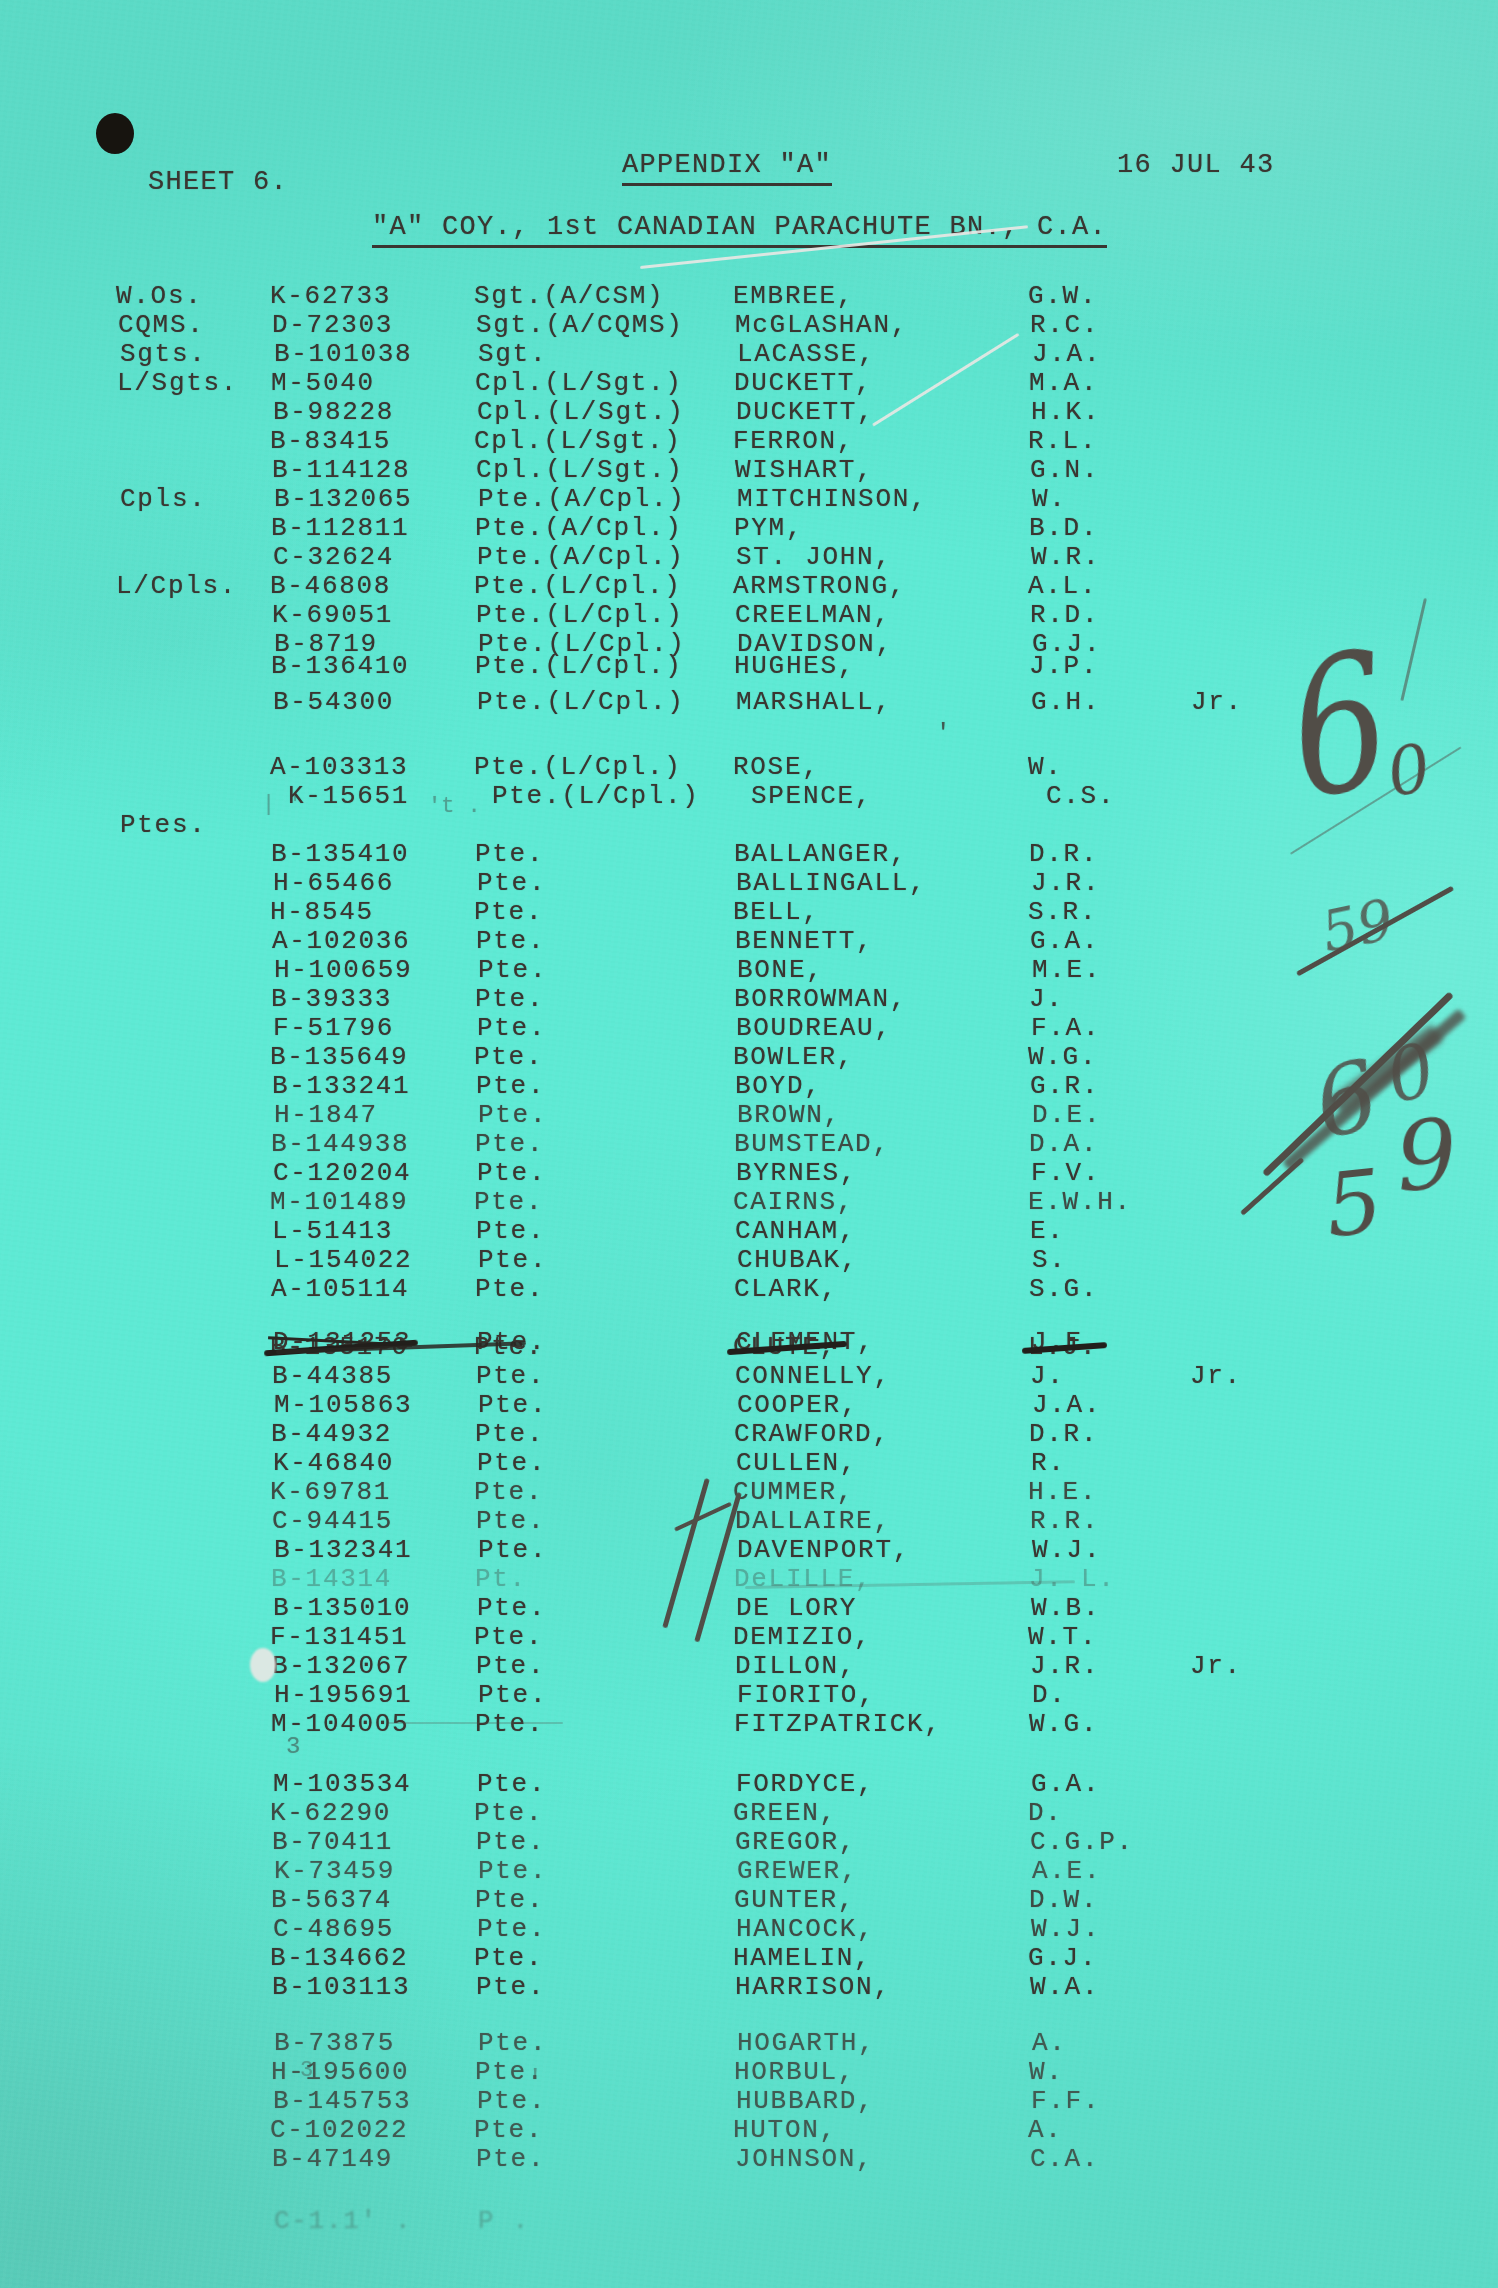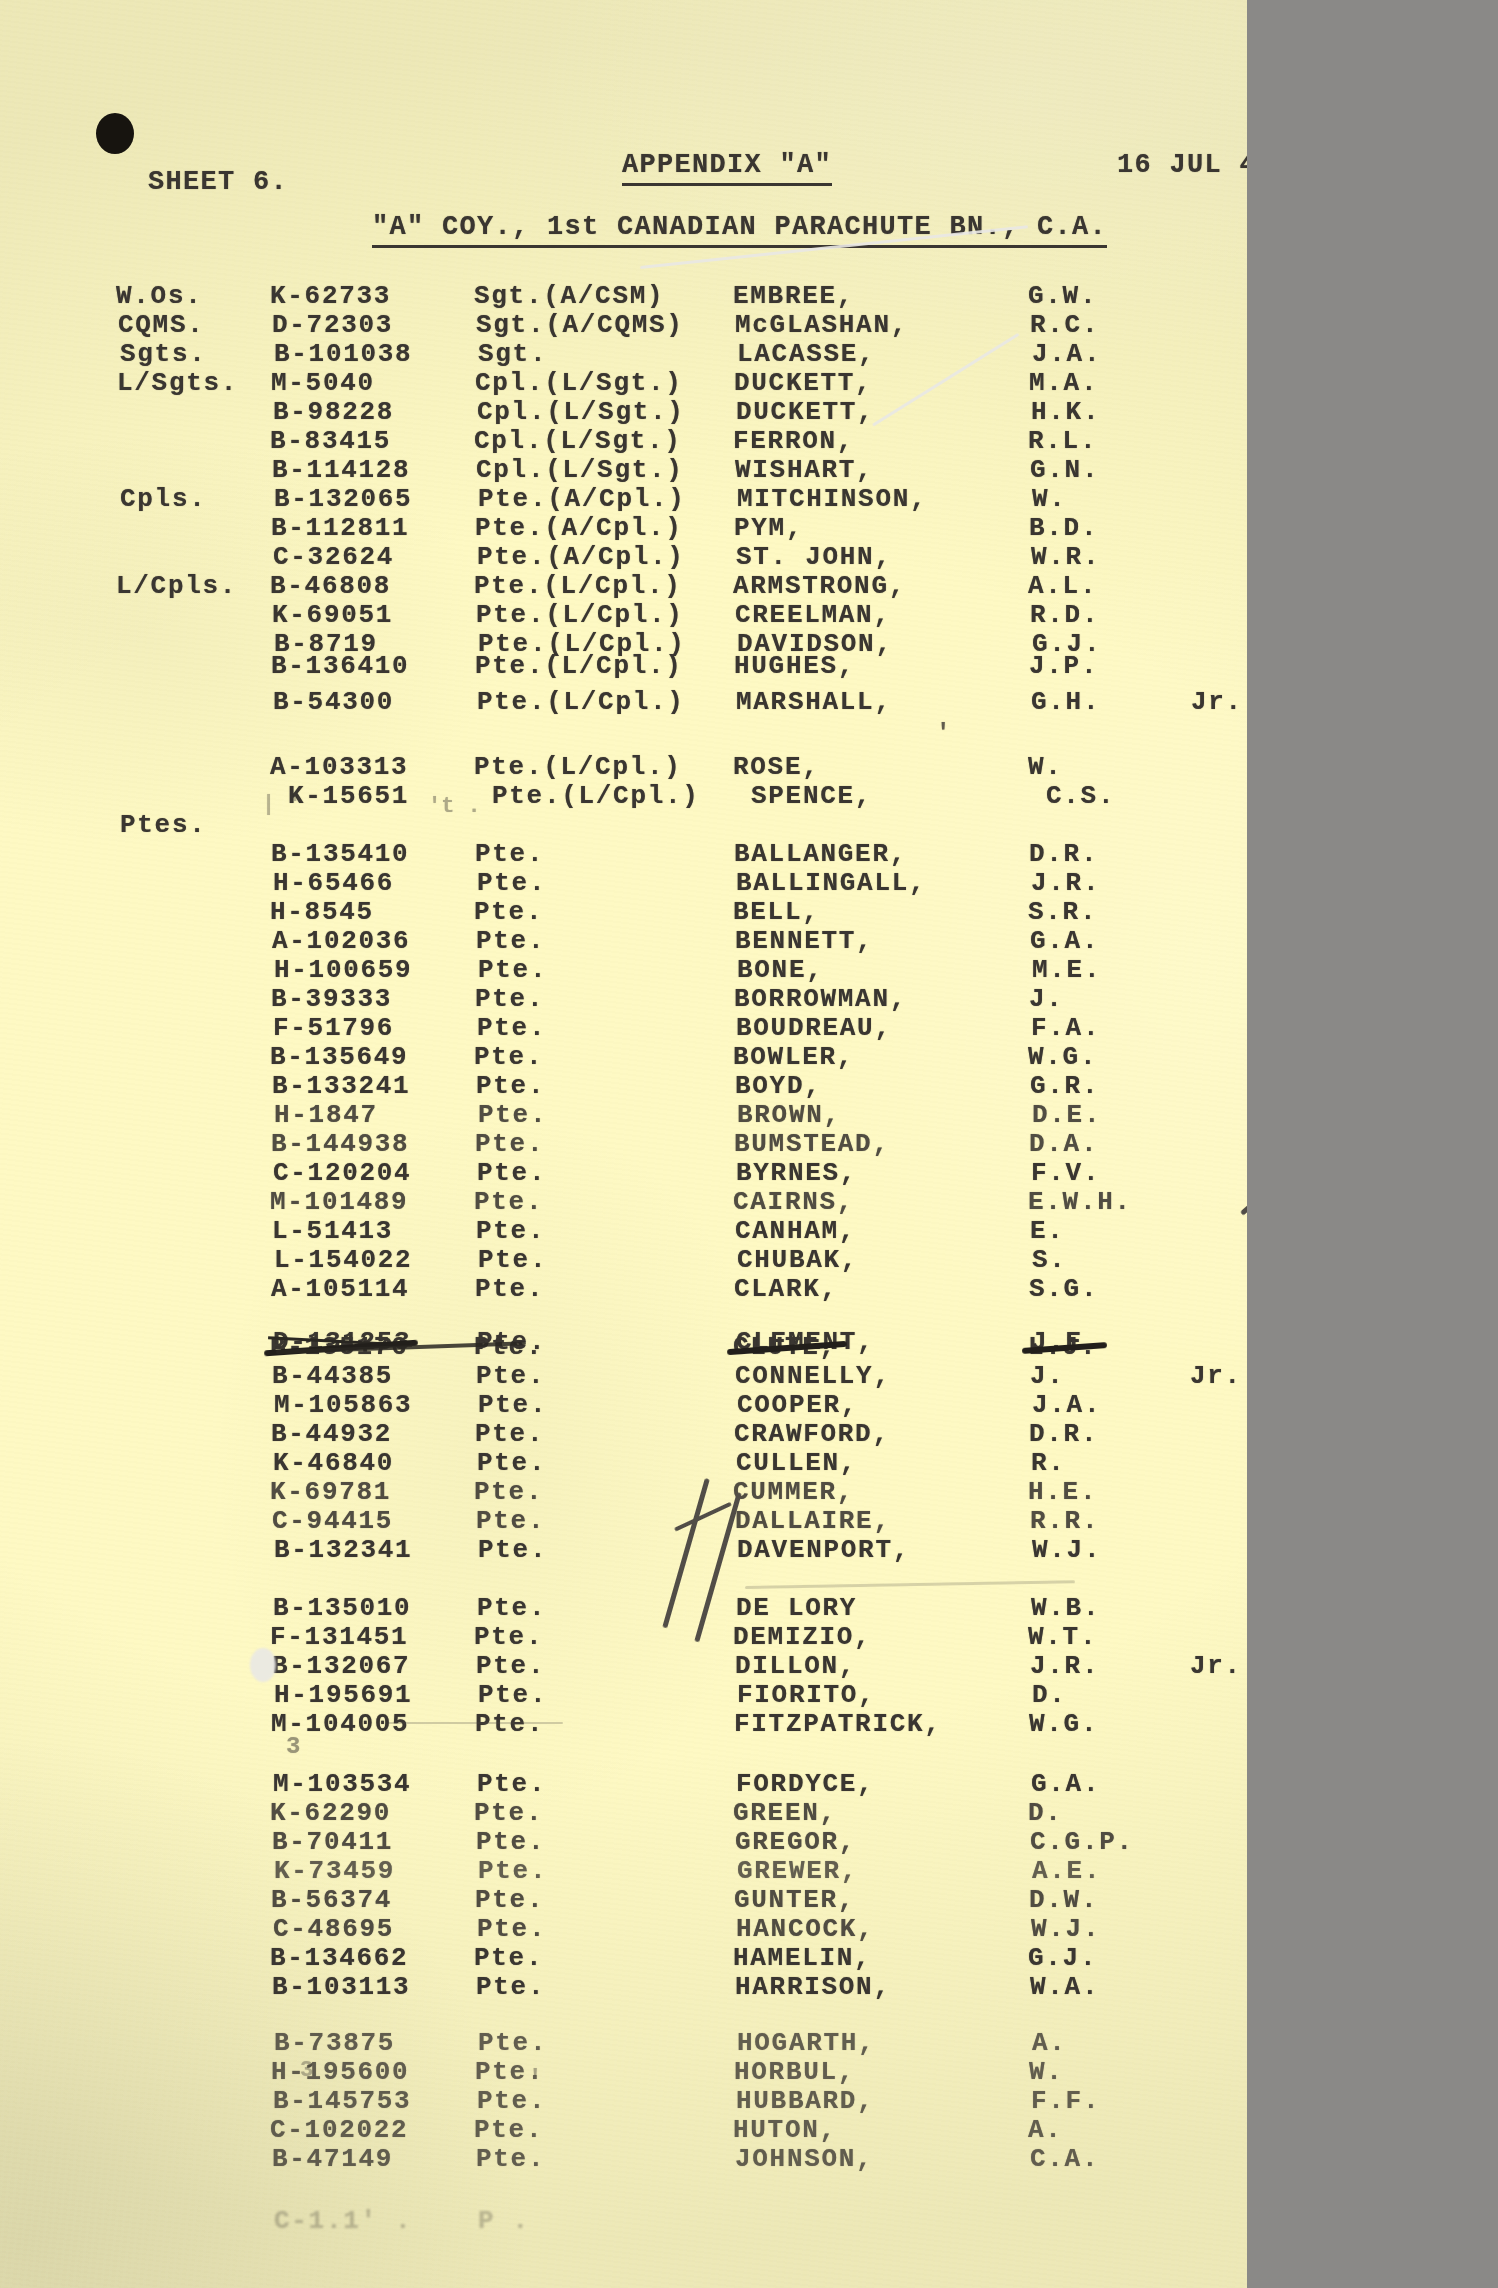--- a/index.html
+++ b/index.html
@@ -1,21 +1,20 @@
 <!DOCTYPE html>
 <html><head>
 <meta charset="utf-8">
 <style>
   html,body{margin:0;padding:0;background:#8a8987;}
   .page{
-    position:relative;width:1247px;height:2288px;overflow:hidden;
-    background:#fef9c3;
+    position:relative;width:1498px;height:2288px;overflow:hidden;
+    background:#5eead4;
     font-family:"Liberation Mono","DejaVu Sans Mono",monospace;
     color:#3a3631;
-    font-weight:bold;
   }
   
   .page::before{
     content:"";position:absolute;inset:0;pointer-events:none;z-index:1;
     background:
       radial-gradient(900px 420px at 82% 4%, rgba(255,255,255,.12), transparent 65%),
       radial-gradient(700px 700px at 96% 42%, rgba(255,255,255,.10), transparent 60%),
       radial-gradient(820px 820px at 2% 98%, rgba(62,60,56,.10), transparent 62%),
       radial-gradient(520px 300px at 12% 28%, rgba(62,60,56,.05), transparent 70%),
       radial-gradient(420px 520px at 40% 64%, rgba(62,60,56,.04), transparent 70%),
@@ -111,20 +110,21 @@
       <div class="row typed " style="top: 1274px; left: -1px;"><span class="cell c-num">A-105114</span><span class="cell c-rank">Pte.</span><span class="cell c-sur">CLARK,</span><span class="cell c-ini">S.G.</span></div>
       <div class="row typed " style="top: 1303px; left: 1px; margin-top: 24px;"><span class="cell c-num">D-131253</span><span class="cell c-rank">Pte.</span><span class="cell c-sur">CLEMENT,</span><span class="cell c-ini">J.E.</span></div>
       <div class="row typed struck" style="top: 1332px; left: -2px;"><span class="cell c-num">B-135176</span><span class="cell c-rank">Pte.</span><span class="cell c-sur">CLUTE,</span><span class="cell c-ini">L.J.</span></div>
       <div class="row typed " style="top: 1361px; left: 0px;"><span class="cell c-num">B-44385</span><span class="cell c-rank">Pte.</span><span class="cell c-sur">CONNELLY,</span><span class="cell c-ini">J.</span><span class="cell c-jr">Jr.</span></div>
       <div class="row typed " style="top: 1390px; left: 2px;"><span class="cell c-num">M-105863</span><span class="cell c-rank">Pte.</span><span class="cell c-sur">COOPER,</span><span class="cell c-ini">J.A.</span></div>
       <div class="row typed " style="top: 1419px; left: -1px;"><span class="cell c-num">B-44932</span><span class="cell c-rank">Pte.</span><span class="cell c-sur">CRAWFORD,</span><span class="cell c-ini">D.R.</span></div>
       <div class="row typed " style="top: 1448px; left: 1px;"><span class="cell c-num">K-46840</span><span class="cell c-rank">Pte.</span><span class="cell c-sur">CULLEN,</span><span class="cell c-ini">R.</span></div>
       <div class="row typed soft" style="top: 1477px; left: -2px;"><span class="cell c-num">K-69781</span><span class="cell c-rank">Pte.</span><span class="cell c-sur">CUMMER,</span><span class="cell c-ini">H.E.</span></div>
       <div class="row typed soft" style="top: 1506px; left: 0px;"><span class="cell c-num">C-94415</span><span class="cell c-rank">Pte.</span><span class="cell c-sur">DALLAIRE,</span><span class="cell c-ini">R.R.</span></div>
       <div class="row typed " style="top: 1535px; left: 2px;"><span class="cell c-num">B-132341</span><span class="cell c-rank">Pte.</span><span class="cell c-sur">DAVENPORT,</span><span class="cell c-ini">W.J.</span></div>
+      <div class="row typed faded" style="top: 1564px; left: -1px;"><span class="cell c-num">B-14314</span><span class="cell c-rank">Pt.</span><span class="cell c-sur">DeLILLE,</span><span class="cell c-ini">J. L.</span></div>
       <div class="row typed " style="top: 1593px; left: 1px; padding-left: 45px;"><span class="cell c-num">B-135010</span><span class="cell c-rank">Pte.</span><span class="cell c-sur">DE LORY</span><span class="cell c-ini">W.B.</span></div>
       <div class="row typed " style="top: 1622px; left: -2px;"><span class="cell c-num">F-131451</span><span class="cell c-rank">Pte.</span><span class="cell c-sur">DEMIZIO,</span><span class="cell c-ini">W.T.</span></div>
       <div class="row typed " style="top: 1651px; left: 0px;"><span class="cell c-num">B-132067</span><span class="cell c-rank">Pte.</span><span class="cell c-sur">DILLON,</span><span class="cell c-ini">J.R.</span><span class="cell c-jr">Jr.</span></div>
       <div class="row typed " style="top: 1680px; left: 2px;"><span class="cell c-num">H-195691</span><span class="cell c-rank">Pte.</span><span class="cell c-sur">FIORITO,</span><span class="cell c-ini">D.</span></div>
       <div class="row typed " style="top: 1709px; left: -1px;"><span class="cell c-num">M-104005</span><span class="cell c-rank">Pte.</span><span class="cell c-sur">FITZPATRICK,</span><span class="cell c-ini">W.G.</span></div>
       <div class="row typed " style="top: 1769px; left: 1px;"><span class="cell c-num">M-103534</span><span class="cell c-rank">Pte.</span><span class="cell c-sur">FORDYCE,</span><span class="cell c-ini">G.A.</span></div>
       <div class="row typed soft" style="top: 1798px; left: -2px;"><span class="cell c-num">K-62290</span><span class="cell c-rank">Pte.</span><span class="cell c-sur">GREEN,</span><span class="cell c-ini">D.</span></div>
       <div class="row typed soft" style="top: 1827px; left: 0px;"><span class="cell c-num">B-70411</span><span class="cell c-rank">Pte.</span><span class="cell c-sur">GREGOR,</span><span class="cell c-ini">C.G.P.</span></div>
       <div class="row typed light" style="top: 1856px; left: 2px;"><span class="cell c-num">K-73459</span><span class="cell c-rank">Pte.</span><span class="cell c-sur">GREWER,</span><span class="cell c-ini">A.E.</span></div>
       <div class="row typed soft" style="top: 1885px; left: -1px;"><span class="cell c-num">B-56374</span><span class="cell c-rank">Pte.</span><span class="cell c-sur">GUNTER,</span><span class="cell c-ini">D.W.</span></div>

